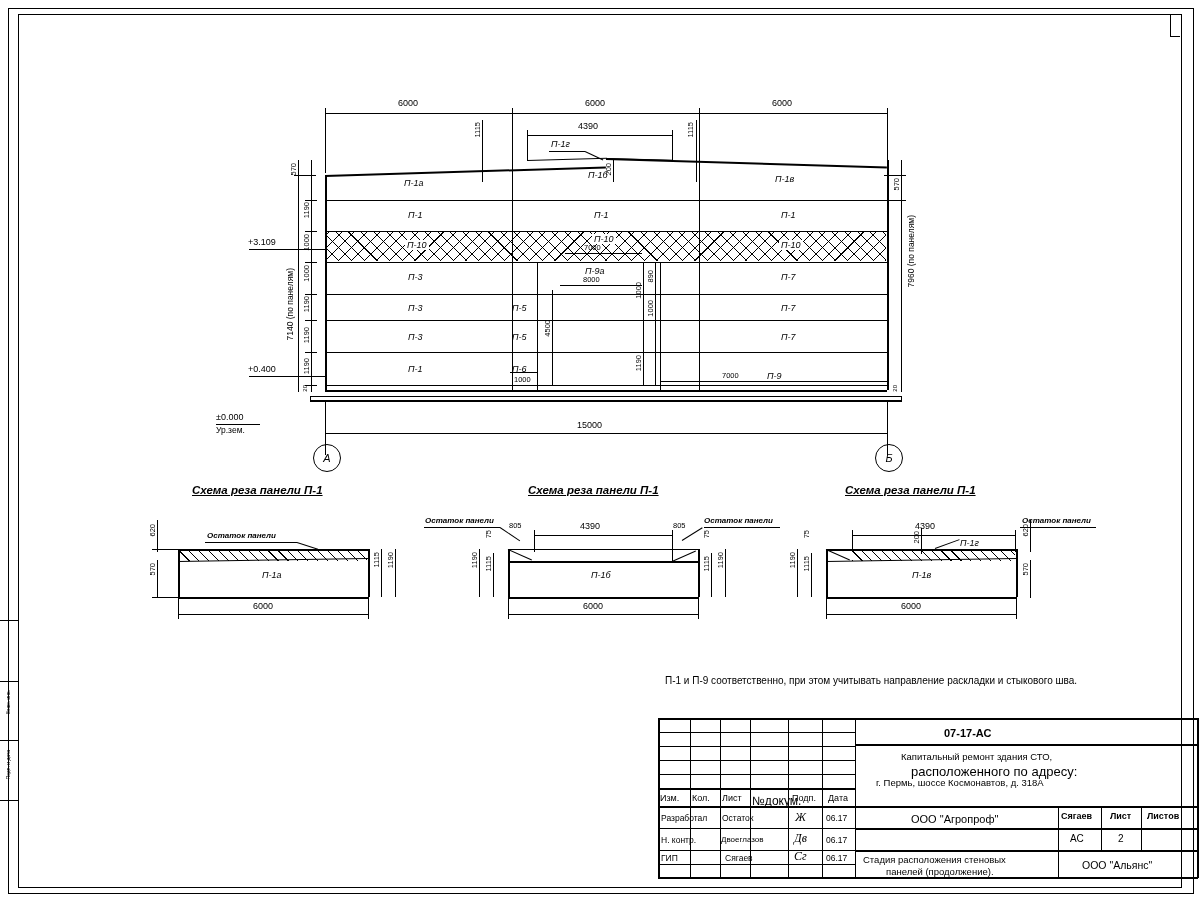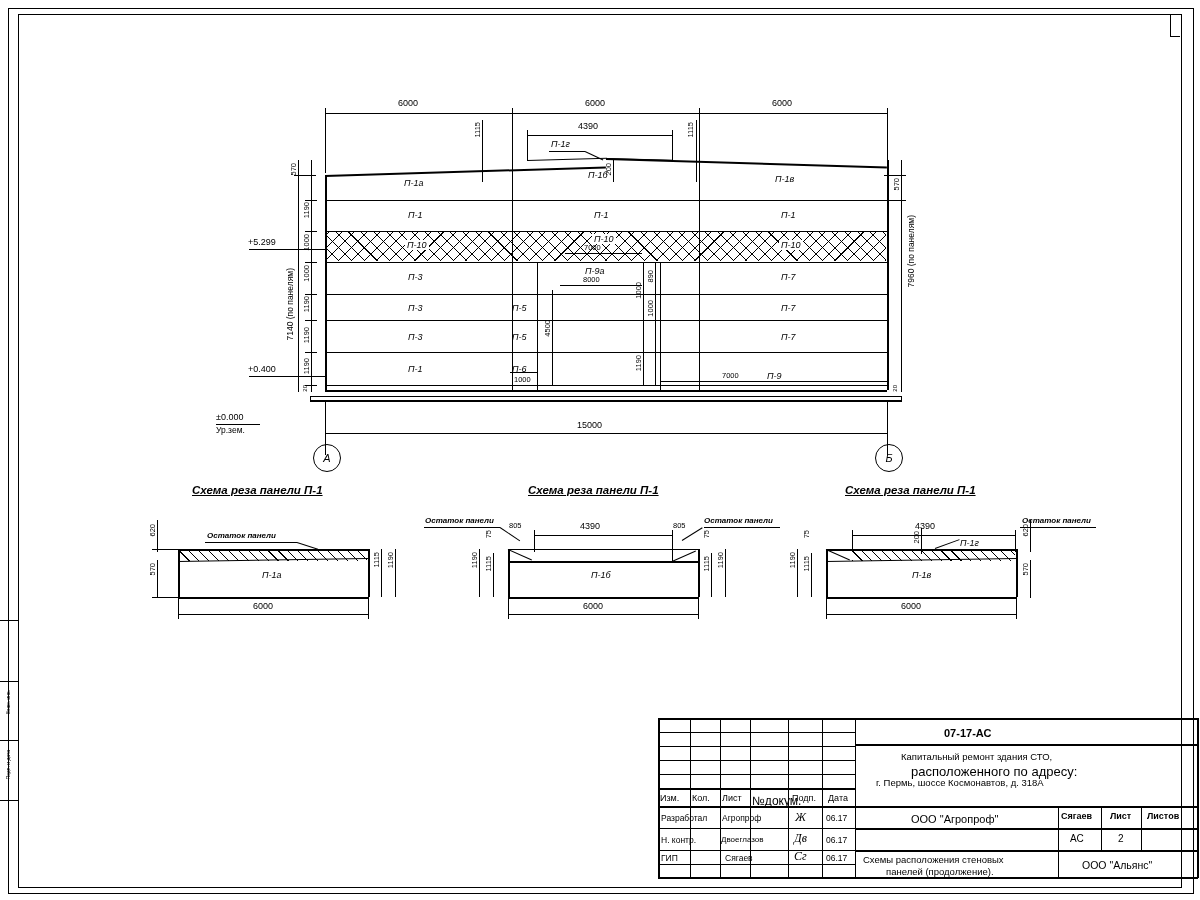--- a/index.html
+++ b/index.html
@@ -196,21 +196,21 @@
   <div class="ln h1" style="left:305px;top:352px;width:12px;"></div>
   <div class="ln h1" style="left:305px;top:385px;width:12px;"></div>
 
   <div class="ln v1" style="left:901px;top:160px;height:232px;"></div>
   <div class="dimv7" style="left:892px;top:178px;">570</div>
   <div class="dimv7" style="left:892px;top:385px;font-size:6px;">20</div>
   <div class="dimv" style="left:906px;top:215px;font-size:8.5px;">7960  (по панелям)</div>
   <div class="ln h1" style="left:884px;top:175px;width:22px;"></div>
   <div class="ln h1" style="left:884px;top:200px;width:22px;"></div>
 
-  <div class="lbl" style="left:248px;top:237px;">+5.299</div>
+  <div class="lbl" style="left:248px;top:237px;">+3.109</div>
   <div class="ln h1" style="left:249px;top:249px;width:76px;"></div>
   <div class="lbl" style="left:248px;top:364px;">+0.400</div>
   <div class="ln h1" style="left:249px;top:376px;width:76px;"></div>
   <div class="lbl" style="left:216px;top:412px;">±0.000</div>
   <div class="ln h1" style="left:216px;top:424px;width:44px;"></div>
   <div class="lbl" style="left:216px;top:425px;font-size:8.5px;">Ур.зем.</div>
 
   <div class="ln h2" style="left:310px;top:400px;width:592px;"></div>
   <div class="ln h1" style="left:310px;top:396px;width:592px;"></div>
   <div class="ln v1" style="left:310px;top:396px;height:5px;"></div>
@@ -335,20 +335,21 @@
   <div class="ln v1" style="left:1030px;top:520px;height:32px;"></div>
   <div class="dimv7" style="left:1021px;top:563px;">570</div>
   <div class="ln v1" style="left:1030px;top:560px;height:38px;"></div>
 
   <div class="ln h1" style="left:826px;top:614px;width:190px;"></div>
   <div class="ln v1" style="left:826px;top:597px;height:22px;"></div>
   <div class="ln v1" style="left:1016px;top:597px;height:22px;"></div>
   <div class="dim" style="left:901px;top:601px;">6000</div>
 
   <div class="notes" style="left:665px;top:674px;width:530px;">
+    <div>П-1 и П-9 соответственно, при этом учитывать направление раскладки и стыкового шва.</div>
   </div>
 
   <div style="position:absolute;left:658px;top:718px;">
     <table class="tb" cellspacing="0" style="position:relative;">
       <tbody>
           <tr>
         <td rowspan="1" colspan="6" style="height:15px;width:0;padding:0;border:none;"></td>
       </tr>
     </tbody>
       </table>
@@ -394,21 +395,21 @@
     <div class="lbl" style="left:218px;top:59px;font-size:9.5px;">г. Пермь, шоссе Космонавтов, д. 318А</div>
 
     <div class="lbl" style="left:2px;top:75px;font-size:9px;">Изм.</div>
     <div class="lbl" style="left:34px;top:75px;font-size:9px;">Кол.</div>
     <div class="lbl" style="left:64px;top:75px;font-size:9px;">Лист</div>
     <div class="lbl" style="left:94px;top:76px;font-size:12px;">№докум.</div>
     <div class="lbl" style="left:134px;top:75px;font-size:9px;">Подп.</div>
     <div class="lbl" style="left:170px;top:75px;font-size:9px;">Дата</div>
 
     <div class="lbl" style="left:3px;top:95px;font-size:8.5px;">Разработал</div>
-    <div class="lbl" style="left:64px;top:95px;font-size:8.5px;">Агропроф</div>
+    <div class="lbl" style="left:64px;top:95px;font-size:8.5px;">Остаток</div>
     <div class="sig" style="position:absolute;left:137px;top:92px;">Ж</div>
     <div class="lbl" style="left:168px;top:95px;font-size:8.5px;">06.17</div>
 
     <div class="lbl" style="left:3px;top:117px;font-size:8.5px;">Н. контр.</div>
     <div class="lbl" style="left:63px;top:117px;font-size:8px;">Двоеглазов</div>
     <div class="sig" style="position:absolute;left:136px;top:113px;">Дв</div>
     <div class="lbl" style="left:168px;top:117px;font-size:8.5px;">06.17</div>
 
     <div class="lbl" style="left:3px;top:135px;font-size:8.5px;">ГИП</div>
     <div class="lbl" style="left:67px;top:135px;font-size:8.5px;">Сягаев</div>
@@ -418,19 +419,19 @@
     <div class="lbl" style="left:253px;top:95px;font-size:11px;">ООО "Агропроф"</div>
 
     <div class="lbl" style="left:403px;top:93px;font-size:9px;font-weight:bold;">Сягаев</div>
     <div class="lbl" style="left:452px;top:93px;font-size:9px;font-weight:bold;">Лист</div>
     <div class="lbl" style="left:489px;top:93px;font-size:9px;font-weight:bold;">Листов</div>
 
     <div class="lbl" style="left:412px;top:115px;font-size:10px;">АС</div>
     <div class="lbl" style="left:460px;top:115px;font-size:10px;">2</div>
     <div class="lbl" style="left:505px;top:115px;font-size:10px;"></div>
 
-    <div class="lbl" style="left:205px;top:136px;font-size:9.5px;">Схемы расположения стеновых</div>
+    <div class="lbl" style="left:205px;top:136px;font-size:9.5px;">Стадия расположения стеновых</div>
     <div class="lbl" style="left:228px;top:148px;font-size:9.5px;">панелей (продолжение).</div>
 
     <div class="lbl" style="left:424px;top:141px;font-size:10.5px;">ООО "Альянс"</div>
   </div>
 
 </div>
 
 </body></html>

